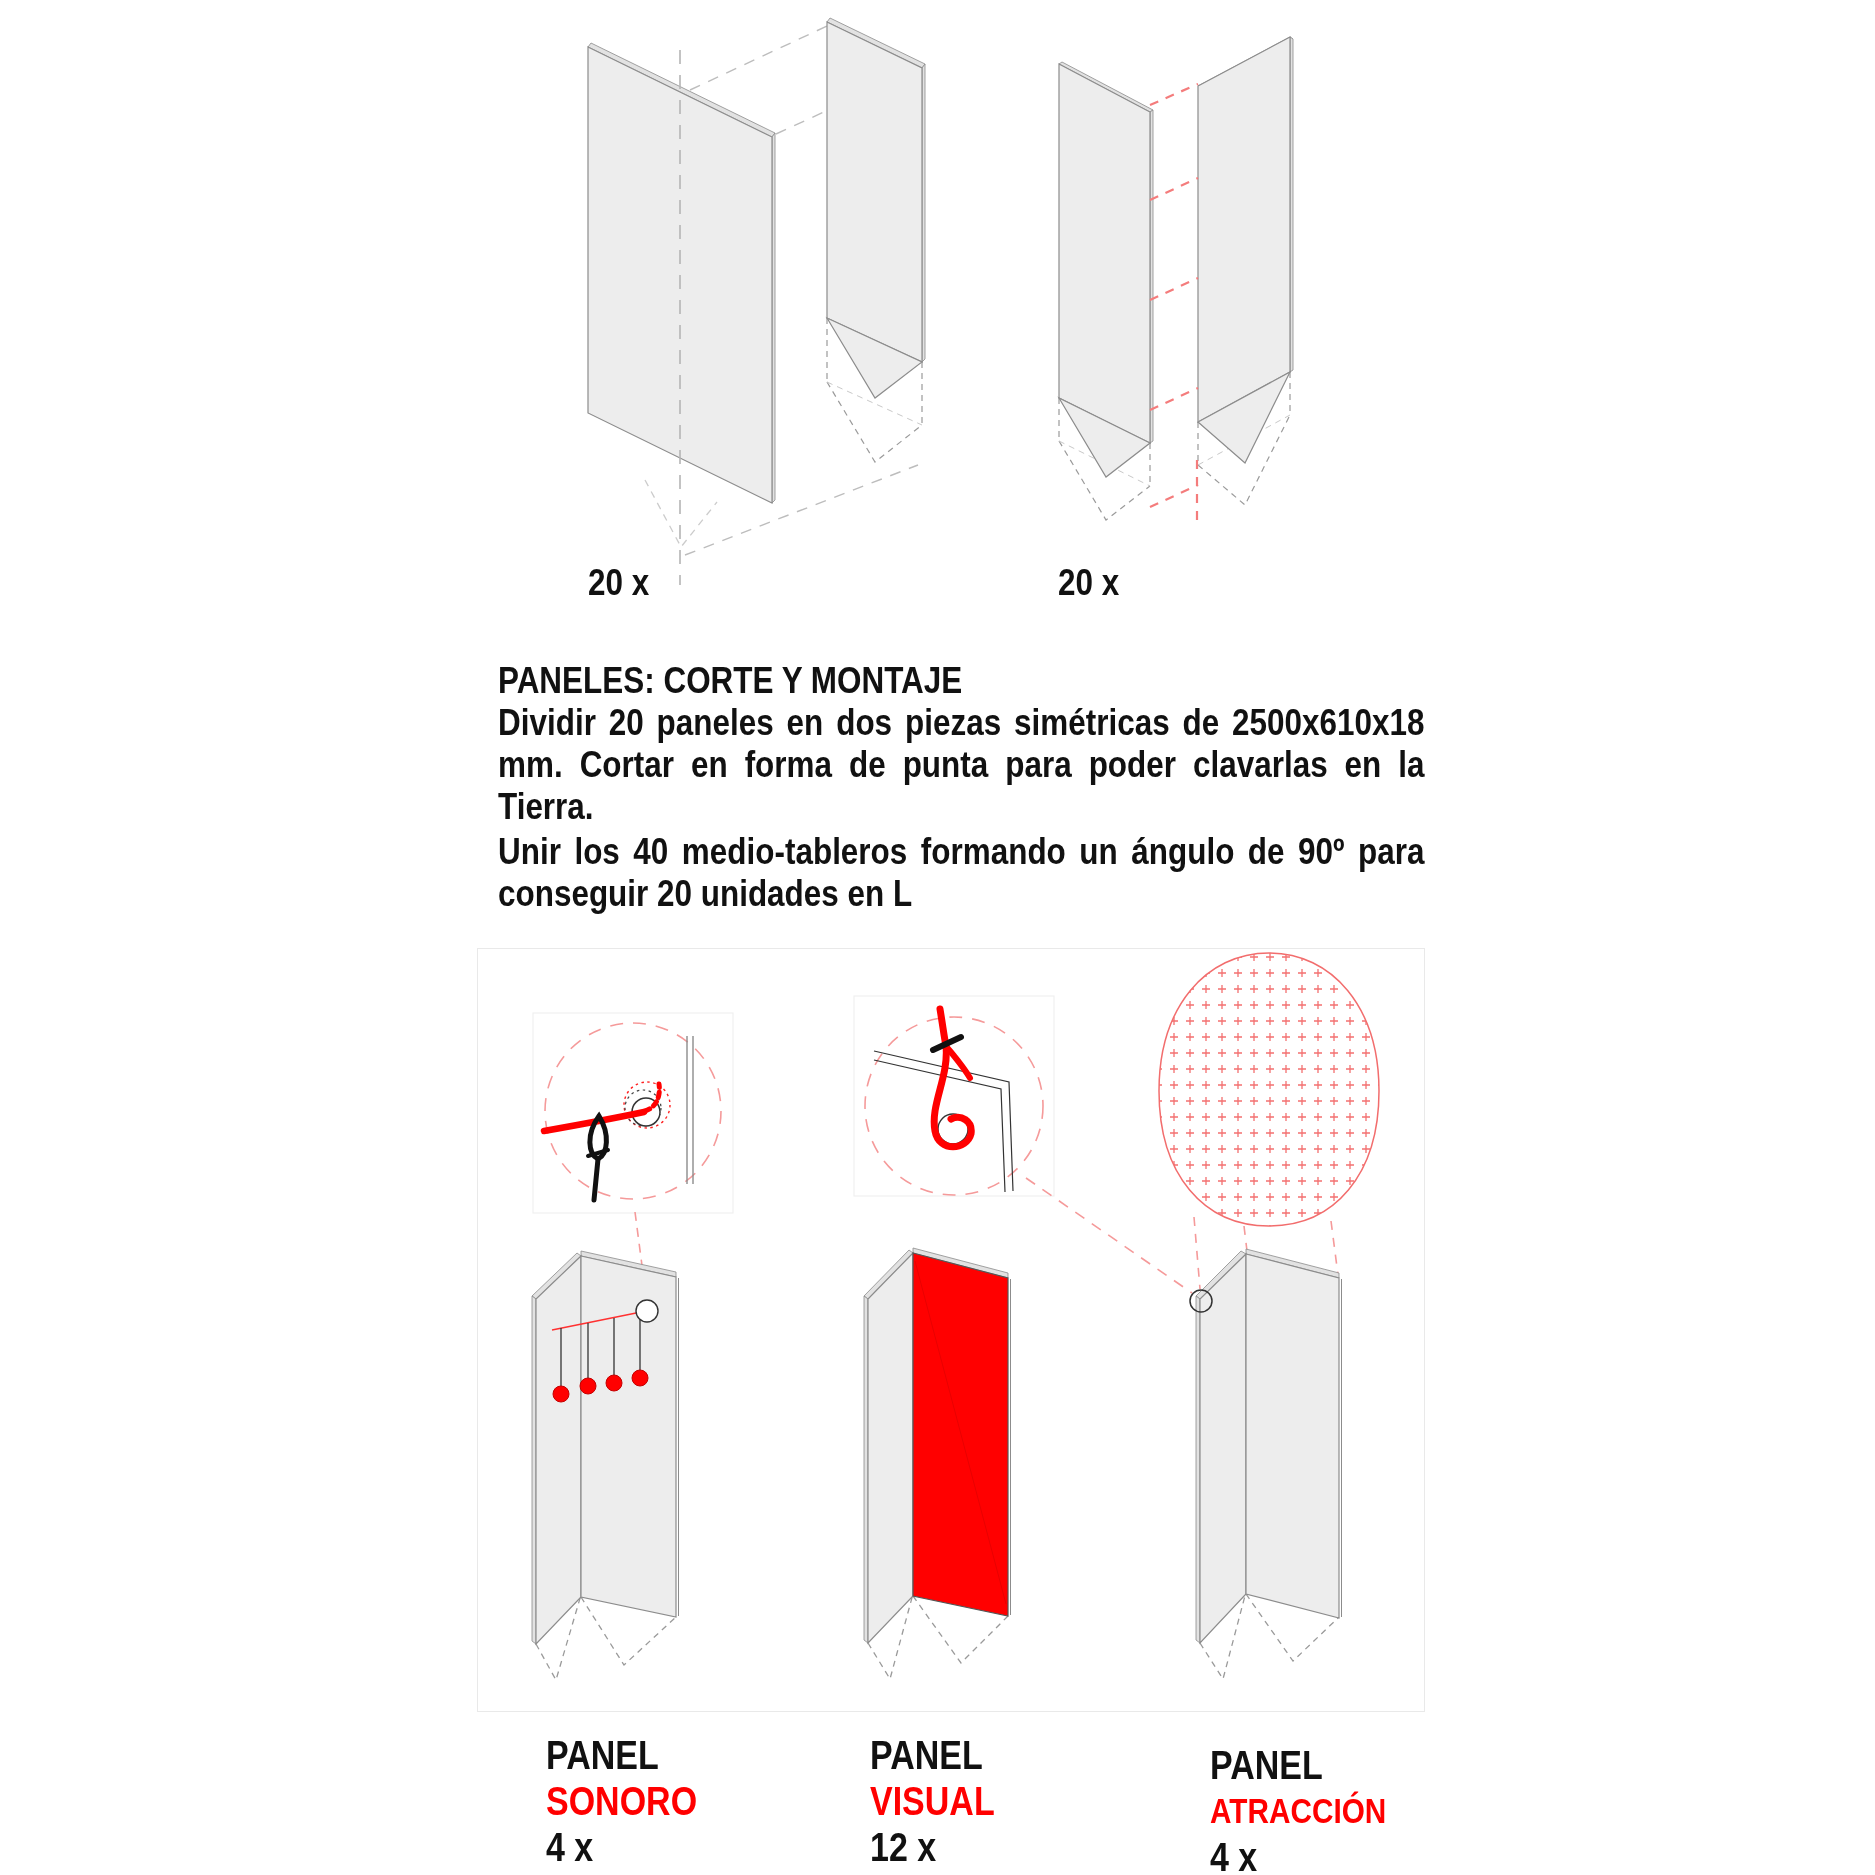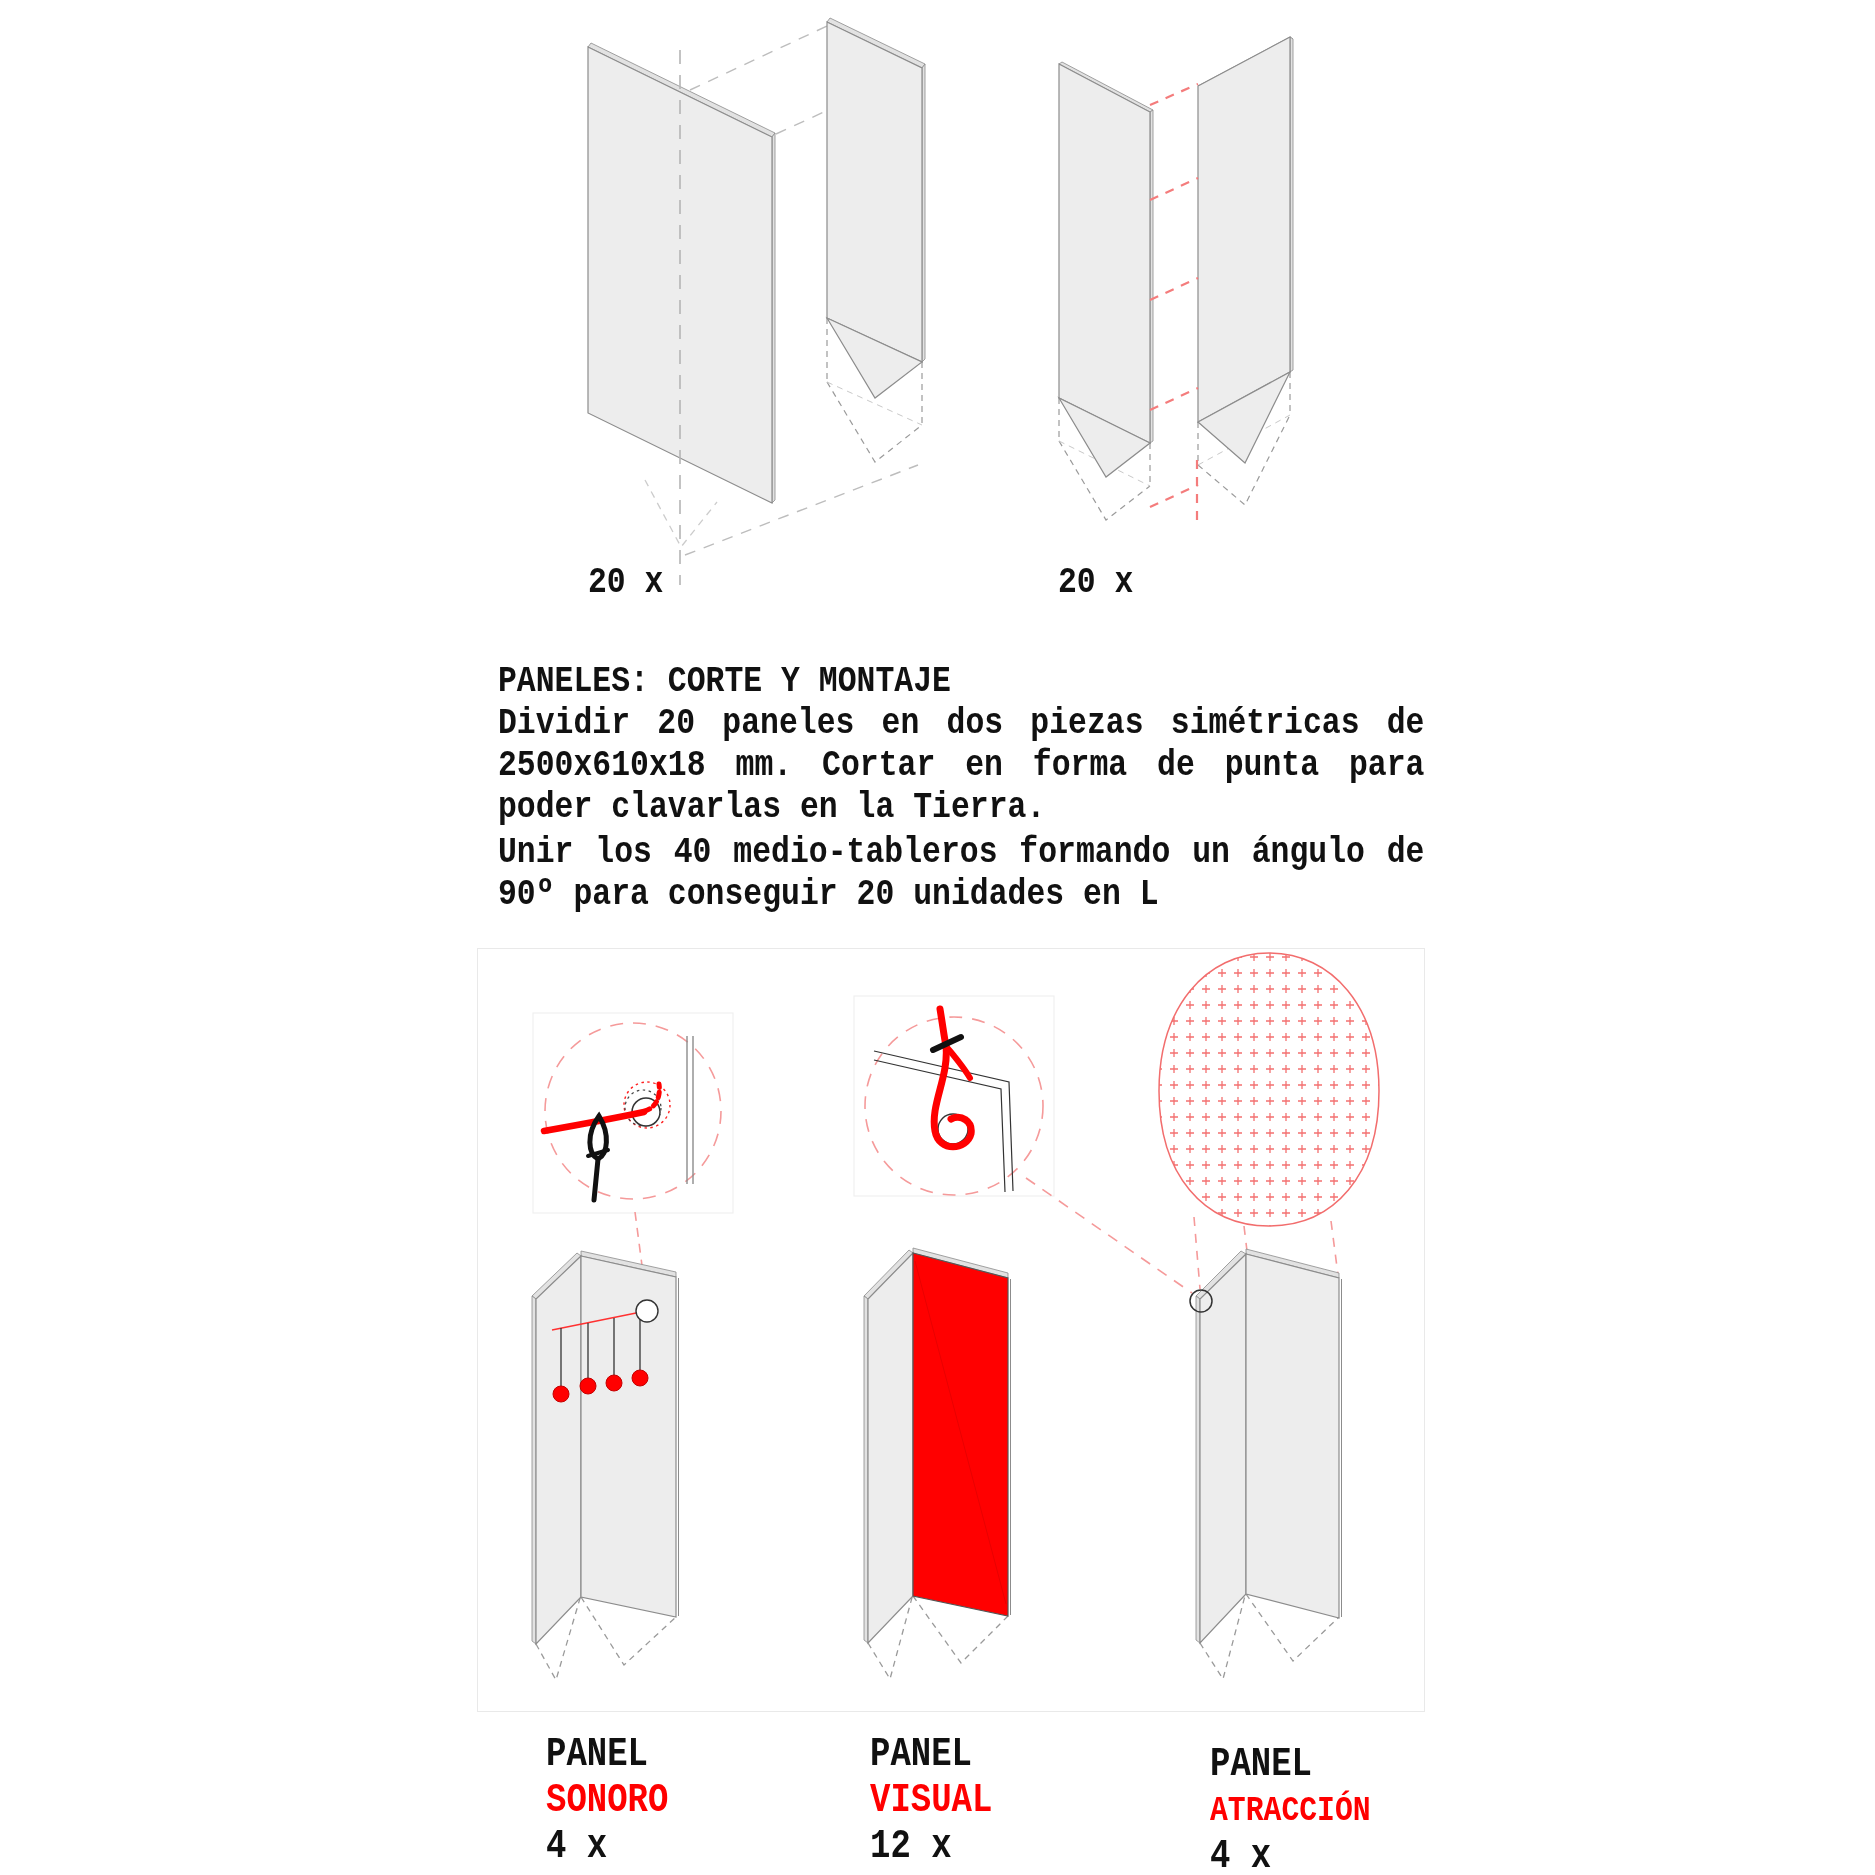--- a/index.html
+++ b/index.html
@@ -1,17 +1,17 @@
 <!DOCTYPE html>
 <html><head>
 <meta charset="utf-8">
 <style>
   html,body{margin:0;padding:0;background:#fff;}
   .canvas{position:relative;width:1875px;height:1875px;background:#ffffff;overflow:hidden;
-          font-family:Liberation Mono, monospace;color:#111;}
+          font-family:Liberation Sans, sans-serif;color:#111;}
   svg{position:absolute;display:block;}
   .cond{transform:scaleX(0.85);transform-origin:0 0;}
   .qty{position:absolute;font-size:37px;font-weight:bold;line-height:1;letter-spacing:0px;}
   .qty1{left:588px;top:564px;}
   .qty2{left:1058px;top:564px;}
   .textblock{position:absolute;left:498px;top:660px;width:1090px;}
   .textblock h1{font-size:37px;line-height:42px;margin:0;font-weight:bold;letter-spacing:0px;}
   .textblock p{font-size:37px;line-height:42px;margin:0;text-align:justify;font-weight:bold;}
   .textblock p.p2{margin-top:3px;}
   .panelbox{position:absolute;left:477px;top:948px;width:946px;height:762px;border:1px solid #e9e9e9;}

